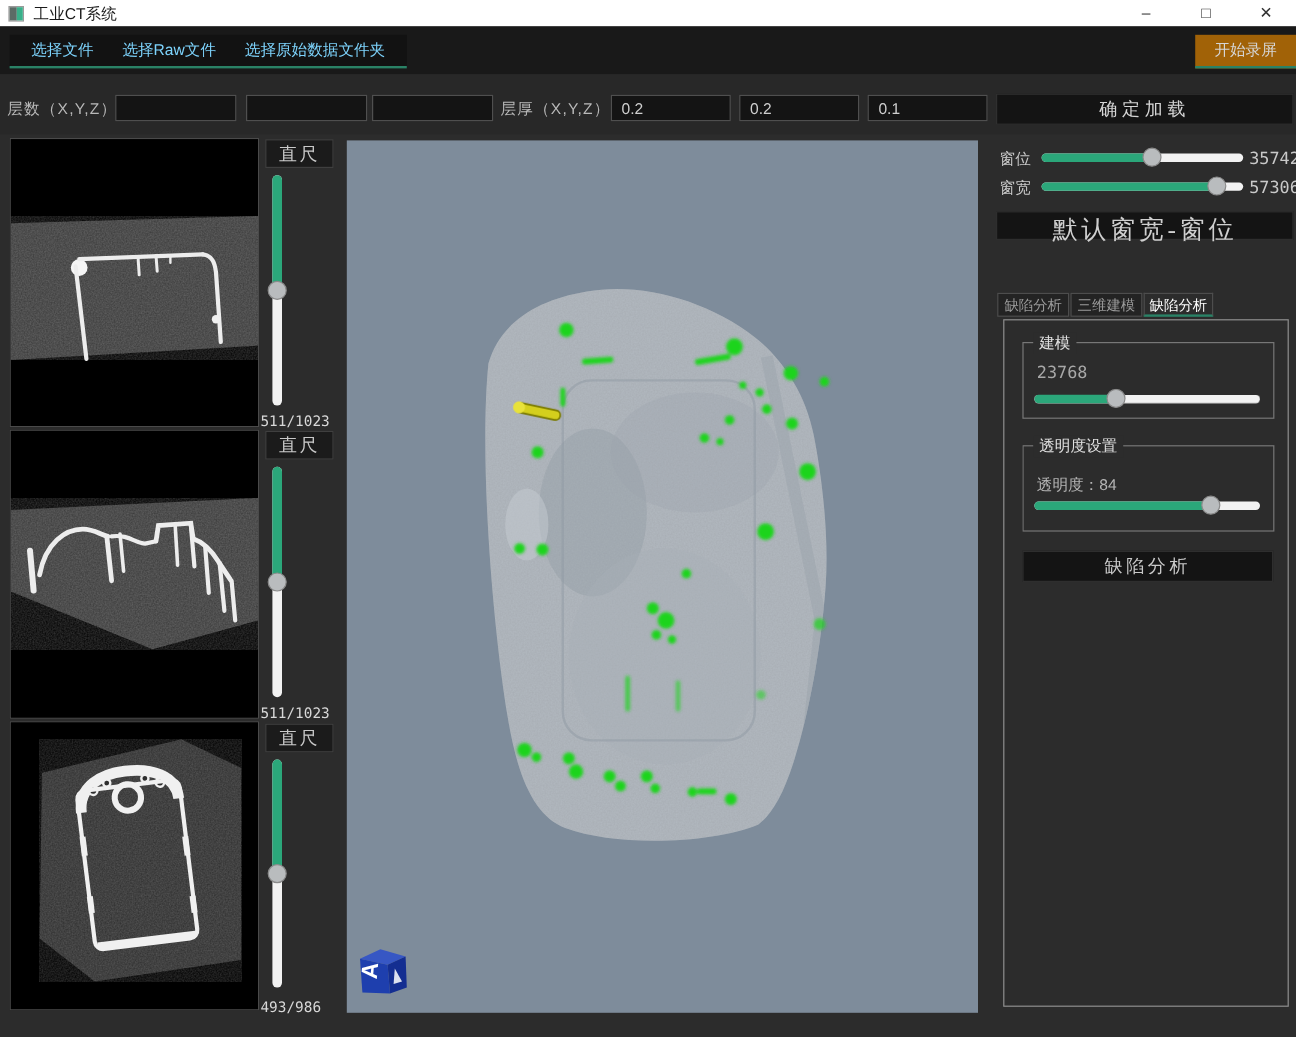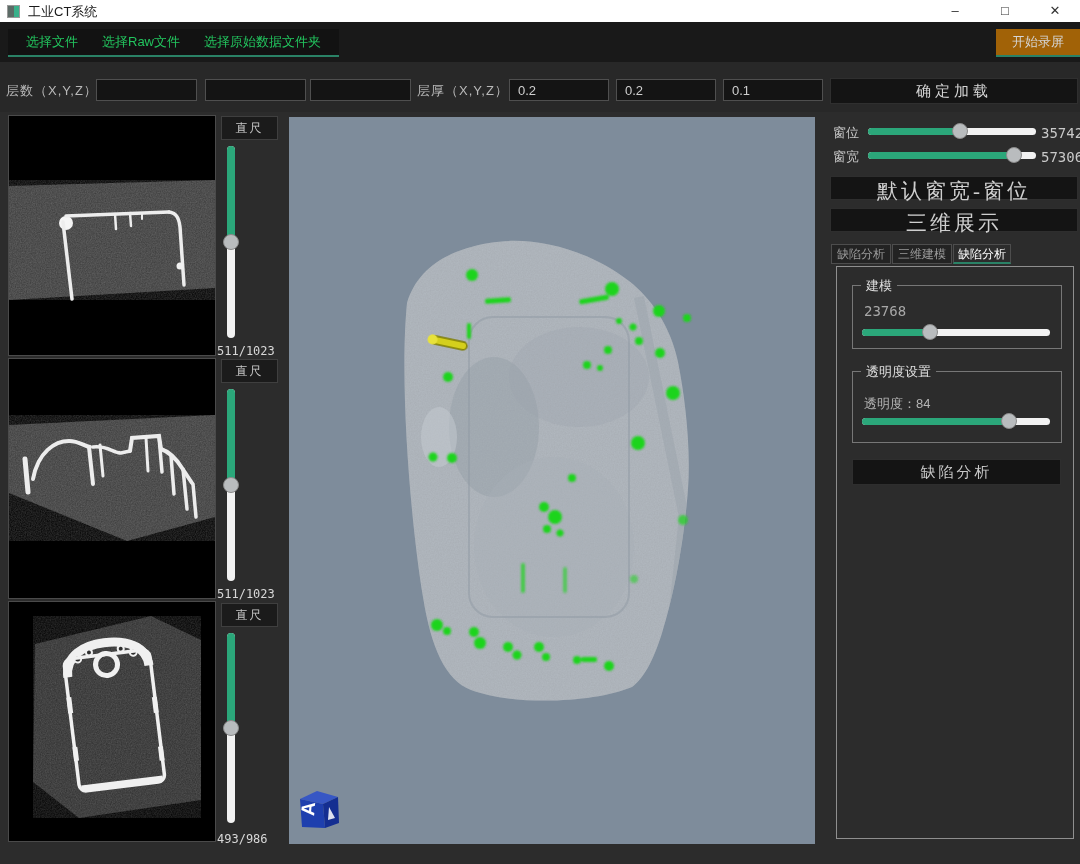--- a/index.html
+++ b/index.html
@@ -16,42 +16,42 @@
   .app-icon .half-r { width:6px; height:100%; background:#39b08a; }
   .title-text { position:absolute; left:28px; top:3px; font-size:13px; color:#1a1a1a; }
   .win-controls { position:absolute; right:0; top:0; height:22px; display:flex; }
   .win-btn { width:50px; height:22px; text-align:center; line-height:22px; font-size:13px; color:#333; cursor:default; }
   
   .toolbar { position:absolute; left:0; top:22px; width:1080px; height:40px; background:#191919; }
   .toolbar-group {
     position:absolute; left:8px; top:7px; height:28px; display:flex; align-items:center;
     background:#121212; border-bottom:2px solid #2a8266; padding:0 6px;
   }
-  .tb-btn { background:transparent; border:none; color:#22c55e; font-size:13px; padding:4px 12px; font-family:inherit; }
+  .tb-btn { background:transparent; border:none; color:#7dd3fc; font-size:13px; padding:4px 12px; font-family:inherit; }
   .record-btn {
     position:absolute; right:0; top:7px; height:28px; background:#a16207;
     border:none; border-bottom:2px solid #2a8266; color:#d5d5d5; font-size:13px;
     padding:4px 16px; font-family:inherit;
   }
   
   .param-row { position:absolute; left:0; top:62px; width:1080px; height:50px; background:#282828; }
   .param-label { position:absolute; top:20px; font-size:13px; color:#b9b9b9; letter-spacing:1px; }
   .param-input {
     position:absolute; top:17px; height:22px; background:#141414; border:1px solid #4f4f4f;
     color:#cfcfcf; font-size:13px; padding:0 8px; font-family:inherit;
   }
   .load-btn {
     position:absolute; left:830px; top:16px; width:248px; height:26px; background:#141414;
     border:1px solid #2f2f2f; color:#d5d5d5; font-size:15px; letter-spacing:4px; font-family:inherit;
   }
   
   .slice-panel { position:absolute; left:8px; width:208px; height:241px; background:#000; border:1px solid #4a4a4a; }
   .ruler-btn {
     position:absolute; left:221px; width:57px; height:24px; background:#1b1b1b;
-    border:1px solid #3f3f3f; color:#c9c9c9; font-size:12px; letter-spacing:2px; font-family:inherit;
+    border:1px solid #3f3f3f; color:#c9c9c9; font-size:15px; letter-spacing:2px; font-family:inherit;
   }
   .vslider { position:absolute; left:227px; width:8px; border-radius:4px; background:#f2f2f2; }
   .vslider .vfill { position:absolute; left:0; top:0; width:100%; border-radius:4px; background:#2ba77a; }
   .vslider .vhandle {
     position:absolute; left:-4px; width:16px; height:16px; border-radius:50%;
     background:#b9bcbe; border:1px solid #8a8a8a;
   }
   .slice-pos { position:absolute; left:217px; width:64px; font-size:12px; color:#d8d8d8; font-family:"DejaVu Sans Mono",monospace; text-align:left; }
   
   .viewport { position:absolute; left:289px; top:117px; width:526px; height:727px; background:#7e8c9b; overflow:hidden; }
@@ -314,21 +314,20 @@
   <span class="rp-value" style="left:1041px;top:125px;">35742</span>
 
   <span class="rp-label" style="left:833px;top:148px;">窗宽</span>
   <div class="hslider" style="left:868px;top:152px;width:168px;">
     <div class="hfill" style="width:87%;"></div>
     <div class="hhandle" style="left:calc(87% - 8px);"></div>
   </div>
   <span class="rp-value" style="left:1041px;top:149px;">57306</span>
 
   <button class="rp-btn" style="top:176px;">默认窗宽-窗位</button>
-  <button class="rp-btn" style="top:208px;">三维展示</button>
 
   <span class="tab" style="left:831px;width:60px;">缺陷分析</span>
   <span class="tab" style="left:892px;width:60px;">三维建模</span>
   <span class="tab active" style="left:953px;width:58px;">缺陷分析</span>
 
   <div class="tab-frame"></div>
 
   <div class="groupbox" style="left:852px;top:285px;width:210px;height:64px;">
     <span class="legend">建模</span>
   </div>

